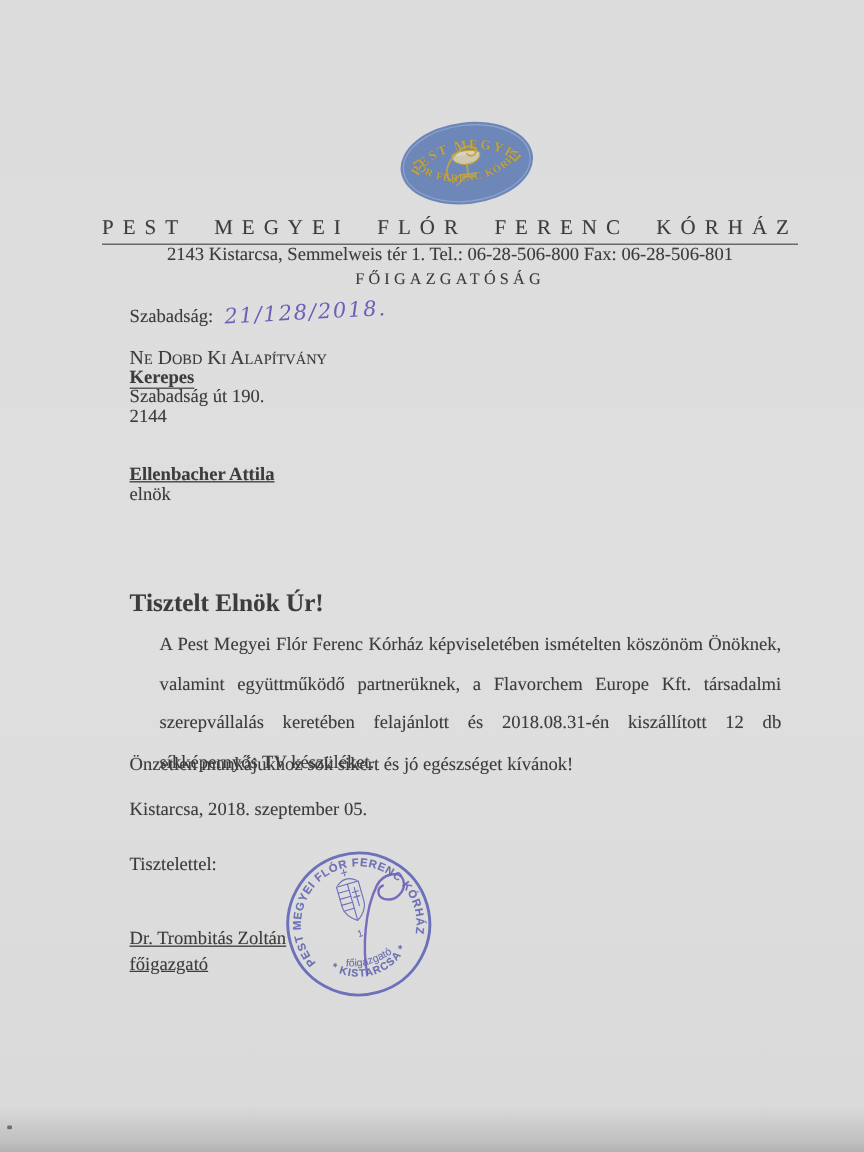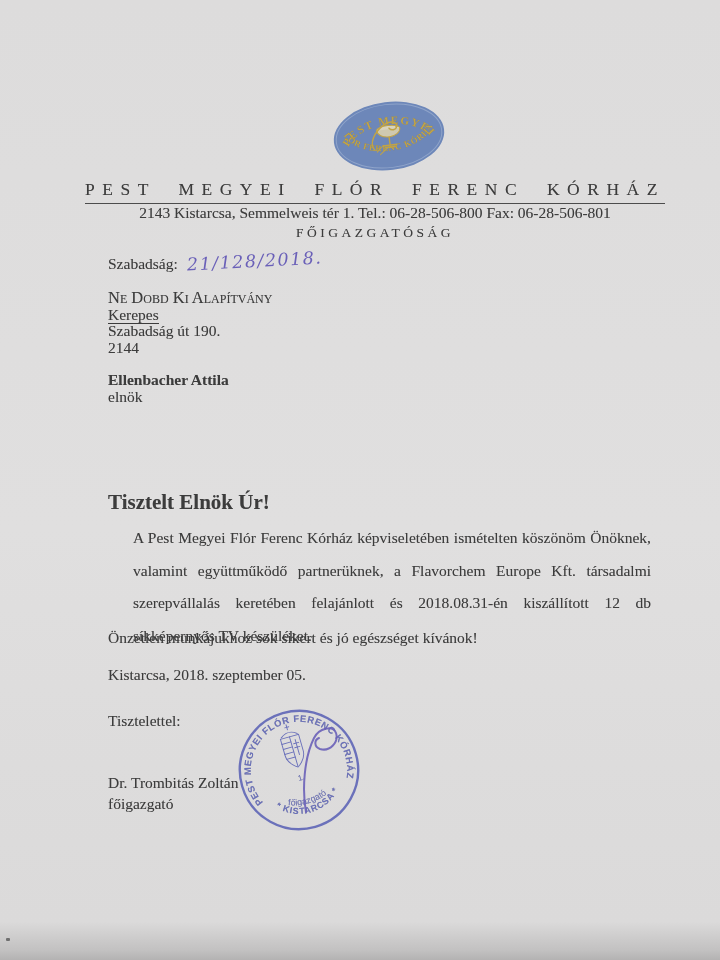--- a/index.html
+++ b/index.html
@@ -23,30 +23,30 @@
   .ref { position:absolute; left:108px; top:253px; font-size:15.5px; }
   .ref .hand {
     display:inline-block; margin-left:9px; transform:rotate(-3deg) translateY(-2px);
     font-family:"DejaVu Serif",serif; font-style:italic; font-size:17.5px;
     letter-spacing:1.5px; color:#6a60b8; text-shadow:none;
   }
 
   
   .recipient { position:absolute; left:108px; top:290px; font-size:15.5px; line-height:16.5px; }
   .recipient .org { font-weight:normal; font-variant:small-caps; font-size:16.5px; }
-  .recipient .city span { border-bottom:1.2px solid #3c3c3c; }
-  .recipient .person { font-weight:bold; margin-top:16px; }
+  .recipient .city span { border-bottom:1.2px solid #3c3c3c;font-weight:bold; }
+  .recipient .person { font-weight:bold; margin-top:32px;text-decoration:underline; }
 
   
   .salutation { position:absolute; left:108px; top:490px; font-size:21px; font-weight:bold; }
   .para1 { position:absolute; left:108px; top:522px; width:518px; font-size:15.5px; line-height:32.5px; text-align:justify;margin-left:25px; }
   .para2 { position:absolute; left:108px; top:629px; font-size:15.5px; }
   .dateline { position:absolute; left:108px; top:666px; font-size:15.5px; }
   .closing { position:absolute; left:108px; top:712px; font-size:15.5px; }
-  .signer { position:absolute; left:108px; top:772px; font-size:15.5px; line-height:21px; }
+  .signer { position:absolute; left:108px; top:772px; font-size:15.5px; line-height:21px;text-decoration:underline; }
 
   
   .stamp-wrap { position:absolute; left:231px; top:702px; width:136px; height:136px; }
   .sig-wrap { position:absolute; left:293px; top:722px; width:50px; height:95px; }
 
   .speck { position:absolute; left:6px; top:938px; width:4px; height:3px; background:#6f6f6f; border-radius:1px; }
 </style>
 </head>
 <body>
 

